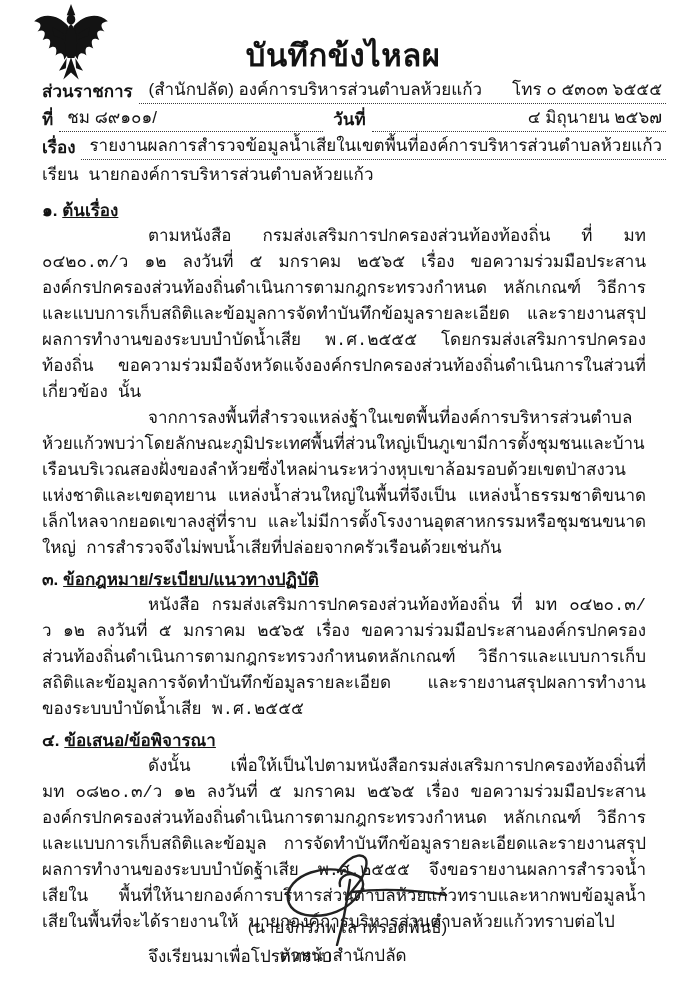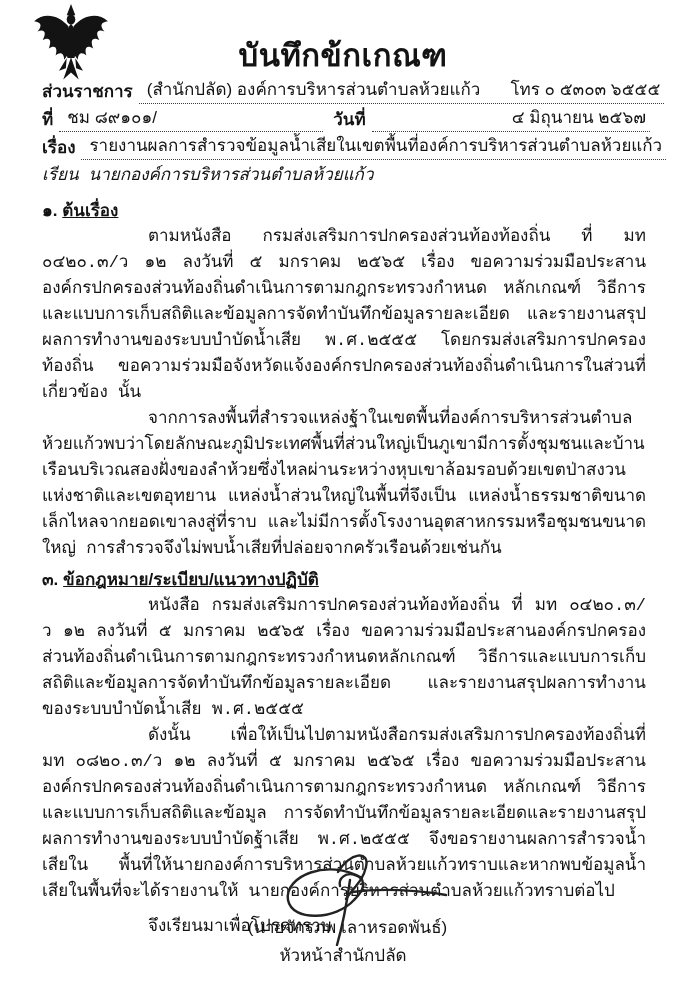--- a/index.html
+++ b/index.html
@@ -7,30 +7,30 @@
     position:relative;width:686px;height:988px;margin:0 auto;
     background:#ffffff;color:#131313;overflow:hidden;
     font-family:"Liberation Sans", sans-serif;
   }
   
   .emblem{position:absolute;left:28px;top:4px;width:86px;height:84px;}
   .doc-title{
     position:absolute;left:0;right:0;top:30px;text-align:center;
     font-size:31px;font-weight:bold;letter-spacing:.5px;
   }
-  .hrows{position:absolute;left:42px;right:36px;top:78px;font-size:17px;}
+  .hrows{position:absolute;left:42px;right:20px;top:78px;font-size:17px;}
   .hrow{display:flex;align-items:flex-end;line-height:24px;margin-bottom:2px;}
   .lbl{font-weight:bold;white-space:nowrap;padding-right:6px;}
   .dot{border-bottom:1.6px dotted #3a3a3a;padding:0 4px 1px 8px;white-space:nowrap;}
   .fill{flex:1 1 auto;text-align:right;}
   .fixw{flex:0 0 auto;width:252px;}
   .phone{margin-left:30px;}
   
   .content{position:absolute;left:42px;right:40px;top:162px;font-size:17px;line-height:26px;text-align:left;}
-  .salutation{margin:0;font-style:italic;}
+  .salutation{margin:0;}
   .salutation .to-name{margin-left:10px;}
   .sec-h{font-weight:bold;margin:0;}
   .sec-h.m1{margin-top:10px;}
   .sec-h.m2{margin-top:8px;}
   .sec-h.m3{margin-top:5px;}
   .sec-h.m4{margin-top:5px;}
   .sec-h .uh{text-decoration:underline;}
   .sec-p{margin:0;text-indent:106px;text-align:justify;font-family:Liberation Mono, monospace;}
   .closing{margin:8px 0 0 106px;}
   
@@ -53,21 +53,21 @@
       <path d="M53 26 C64 13 81 9 93 20 C85 21 83 25 89 32 C81 29 78 33 83 42 C75 38 72 42 76 52 C69 47 65 51 68 60 C62 55 58 58 58 65 L53 58 Z"></path>
       <path d="M50 23 C58 31 59 48 54 63 L46 63 C41 48 42 31 50 23 Z"></path>
       <path d="M41 34 L28 27 L30 37 L41 41 Z"></path>
       <path d="M59 34 L72 27 L70 37 L59 41 Z"></path>
       <path d="M50 62 L41 88 L50 80 L59 88 Z"></path>
       <path d="M45 63 L36 78 L44 75 Z"></path>
       <path d="M55 63 L64 78 L56 75 Z"></path>
     </g>
   </svg>
 
-  <div class="doc-title">บันทึกข้กเกณฑ</div>
+  <div class="doc-title">บันทึกข้งไหลผ</div>
 
   <div class="hrows">
     <div class="hrow">
       <span class="lbl">ส่วนราชการ</span>
       <span class="dot fill"><span>(สำนักปลัด)  องค์การบริหารส่วนตำบลห้วยแก้ว</span><span class="phone">โทร ๐ ๕๓๐๓ ๖๕๕๕</span></span>
     </div>
     <div class="hrow">
       <span class="lbl">ที่</span>
       <span class="dot fixw">ชม ๘๙๑๐๑/</span>
       <span class="lbl" style="margin-left:10px;">วันที่</span>
@@ -83,20 +83,21 @@
     <p class="salutation"><span>เรียน</span><span class="to-name">นายกองค์การบริหารส่วนตำบลห้วยแก้ว</span></p>
 
     <p class="sec-h m1"><span>๑.</span> <span class="uh">ต้นเรื่อง</span></p>
     <p class="sec-p">ตามหนังสือ กรมส่งเสริมการปกครองส่วนท้องท้องถิ่น ที่ มท ๐๔๒๐.๓/ว ๑๒ ลงวันที่ ๕ มกราคม ๒๕๖๕ เรื่อง ขอความร่วมมือประสานองค์กรปกครองส่วนท้องถิ่นดำเนินการตามกฎกระทรวงกำหนด หลักเกณฑ์ วิธีการและแบบการเก็บสถิติและข้อมูลการจัดทำบันทึกข้อมูลรายละเอียด และรายงานสรุปผลการทำงานของระบบบำบัดน้ำเสีย พ.ศ.๒๕๕๕ โดยกรมส่งเสริมการปกครองท้องถิ่น ขอความร่วมมือจังหวัดแจ้งองค์กรปกครองส่วนท้องถิ่นดำเนินการในส่วนที่เกี่ยวข้อง นั้น</p>
 
     <p class="sec-p">จากการลงพื้นที่สำรวจแหล่งฐ้าในเขตพื้นที่องค์การบริหารส่วนตำบลห้วยแก้วพบว่าโดยลักษณะภูมิประเทศพื้นที่ส่วนใหญ่เป็นภูเขามีการตั้งชุมชนและบ้านเรือนบริเวณสองฝั่งของลำห้วยซึ่งไหลผ่านระหว่างหุบเขาล้อมรอบด้วยเขตป่าสงวนแห่งชาติและเขตอุทยาน แหล่งน้ำส่วนใหญ่ในพื้นที่จึงเป็น แหล่งน้ำธรรมชาติขนาดเล็กไหลจากยอดเขาลงสู่ที่ราบ และไม่มีการตั้งโรงงานอุตสาหกรรมหรือชุมชนขนาดใหญ่ การสำรวจจึงไม่พบน้ำเสียที่ปล่อยจากครัวเรือนด้วยเช่นกัน</p>
 
     <p class="sec-h m3"><span>๓.</span> <span class="uh">ข้อกฎหมาย/ระเบียบ/แนวทางปฏิบัติ</span></p>
     <p class="sec-p">หนังสือ กรมส่งเสริมการปกครองส่วนท้องท้องถิ่น ที่ มท ๐๔๒๐.๓/ว ๑๒ ลงวันที่ ๕ มกราคม ๒๕๖๕ เรื่อง ขอความร่วมมือประสานองค์กรปกครองส่วนท้องถิ่นดำเนินการตามกฎกระทรวงกำหนดหลักเกณฑ์ วิธีการและแบบการเก็บสถิติและข้อมูลการจัดทำบันทึกข้อมูลรายละเอียด และรายงานสรุปผลการทำงานของระบบบำบัดน้ำเสีย พ.ศ.๒๕๕๕</p>
 
+    <p class="sec-h m4"><span>๔.</span> <span class="uh">ข้อเสนอ/ข้อพิจารณา</span></p>
     <p class="sec-p">ดังนั้น เพื่อให้เป็นไปตามหนังสือกรมส่งเสริมการปกครองท้องถิ่นที่ มท ๐๘๒๐.๓/ว ๑๒ ลงวันที่ ๕ มกราคม ๒๕๖๕ เรื่อง ขอความร่วมมือประสานองค์กรปกครองส่วนท้องถิ่นดำเนินการตามกฎกระทรวงกำหนด หลักเกณฑ์ วิธีการและแบบการเก็บสถิติและข้อมูล การจัดทำบันทึกข้อมูลรายละเอียดและรายงานสรุปผลการทำงานของระบบบำบัดฐ้าเสีย พ.ศ.๒๕๕๕ จึงขอรายงานผลการสำรวจน้ำเสียใน พื้นที่ให้นายกองค์การบริหารส่วนตำบลห้วยแก้วทราบและหากพบข้อมูลน้ำเสียในพื้นที่จะได้รายงานให้ นายกองค์การบริหารส่วนตำบลห้วยแก้วทราบต่อไป</p>
 
     <p class="closing">จึงเรียนมาเพื่อโปรดทราบ</p>
   </div>
 
   <svg class="signature" viewBox="0 0 214 96" aria-hidden="true">
     <g fill="none" stroke="#222" stroke-width="2.4" stroke-linecap="round">
       <path d="M96 28 C62 8 18 26 22 50 C26 72 70 70 88 50 C101 38 99 28 89 25 C80 22 72 28 74 36"></path>
       <path d="M72 22 C84 2 104 0 100 17 C97 31 87 38 80 49"></path>
       <path d="M84 30 C81 52 77 74 71 95"></path>

